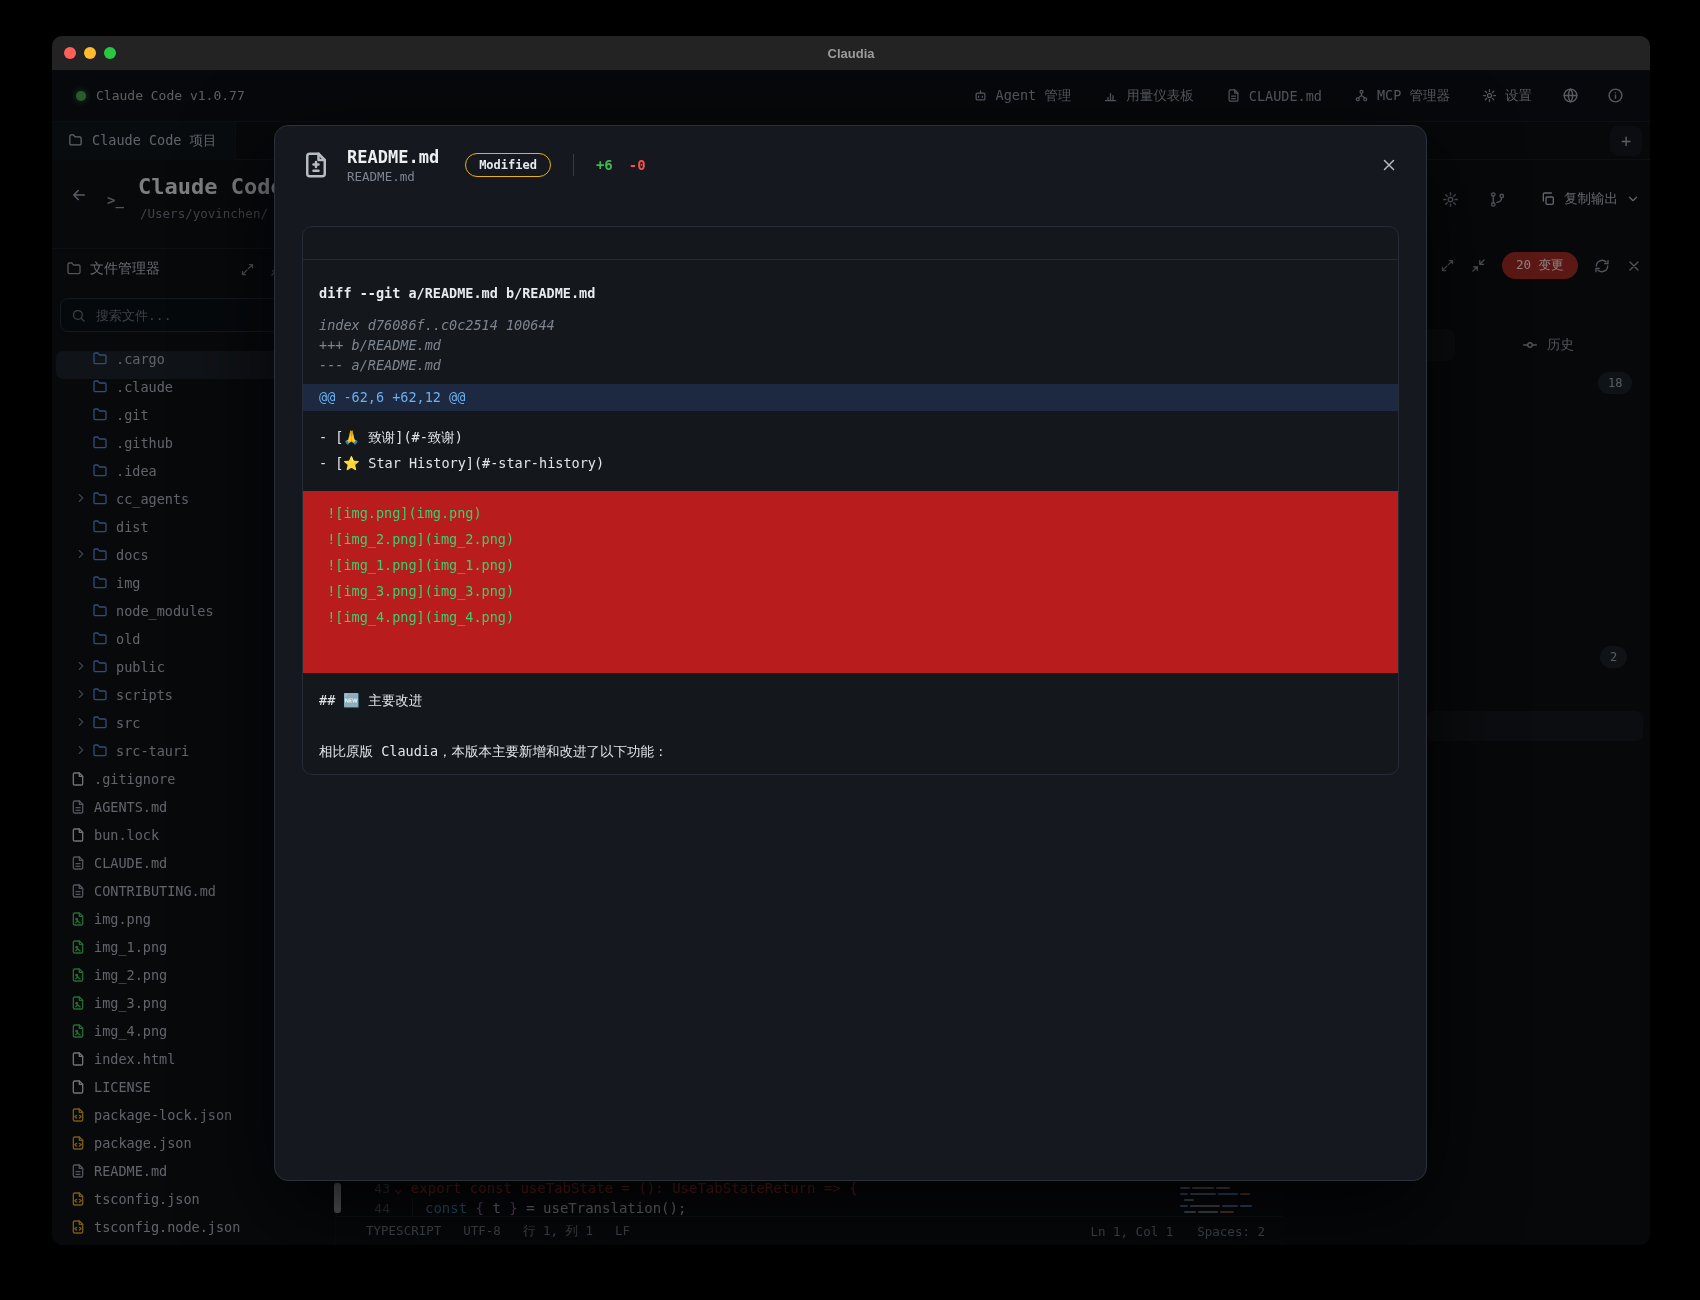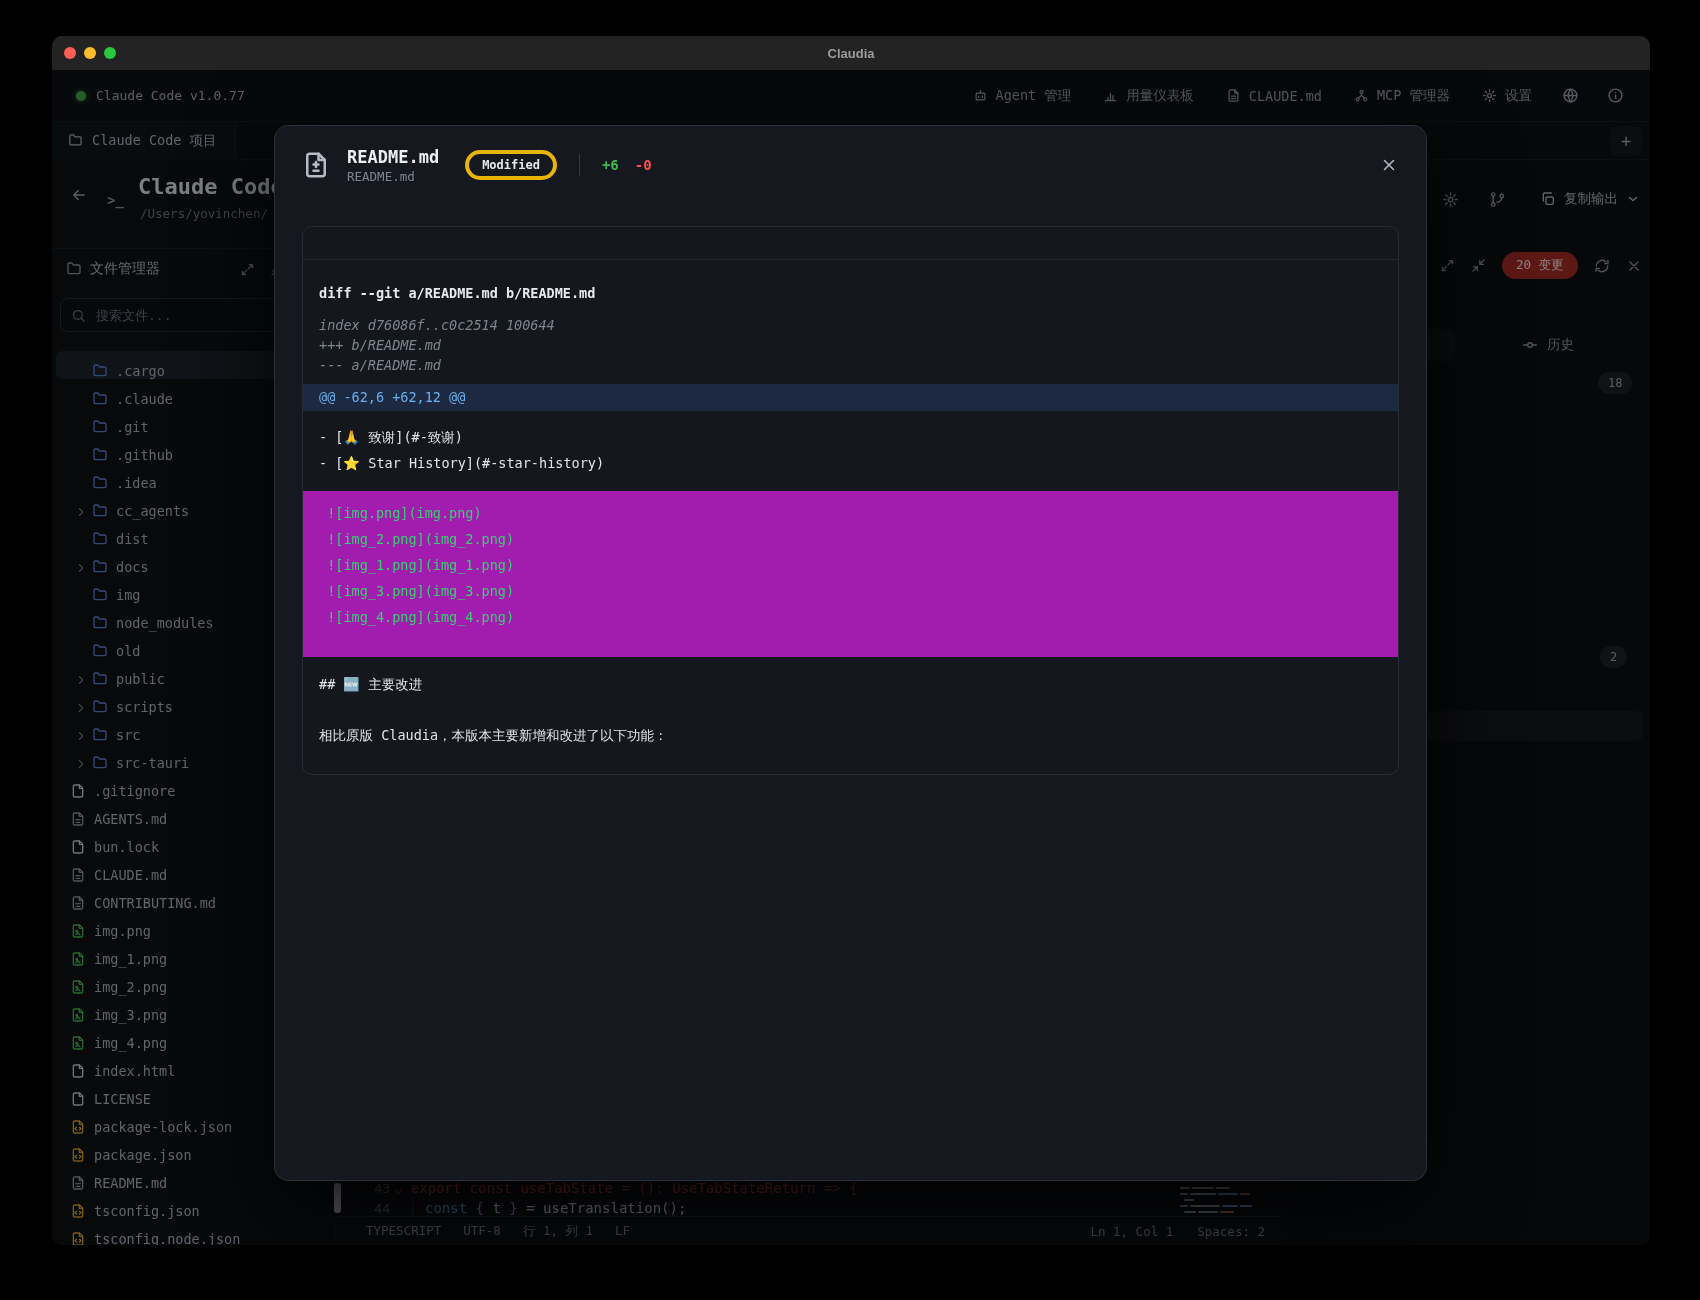--- a/index.html
+++ b/index.html
@@ -47,21 +47,21 @@
   .fm-row{position:absolute;left:0;top:94px;right:0;height:30px;display:flex;align-items:center;}
   .fm-title{color:#aeb4bd;font-size:14px;margin-left:8px;}
   .fm-icons{margin-left:auto;display:flex;gap:15px;margin-right:20px;color:#8b919b;}
   .fm-icons .ic{cursor:pointer;}
   .search{position:absolute;left:8px;top:138px;width:244px;height:34px;border:1px solid #262d36;
           border-radius:8px;background:#0c1015;display:flex;align-items:center;padding:0 10px;gap:8px;}
   .search input{background:transparent;border:none;outline:none;color:#aeb4bd;font-size:13px;width:100%;
                 font-family:inherit;}
   .search input::placeholder{color:#697079;}
   .tree{position:absolute;left:0;top:191px;right:0;bottom:0;}
-  .trow{display:flex;align-items:flex-end;height:28px;padding-left:14px;color:#a6adb6;font-size:13.5px;
+  .trow{display:flex;align-items:flex-start;height:28px;padding-left:14px;color:#a6adb6;font-size:13.5px;
         cursor:pointer;margin:0 4px;border-radius:7px;white-space:nowrap;}
   .trow.sel{background:#1d2228;}
   .chev{width:22px;display:inline-flex;color:#6b7280;}
   .tlabel{margin-left:8px;}
   .c-folder{color:#5585d2;} .c-file{color:#c0c6cd;} .c-doc{color:#8b929c;}
   .c-img{color:#3fb950;} .c-json{color:#d29922;}
   
   .editor{position:absolute;left:284px;top:0;width:947px;bottom:0;background:#0e1116;}
   .codeline{position:absolute;left:0;right:0;height:20px;display:flex;align-items:center;font-size:14px;}
   .lnum{width:54px;text-align:right;color:#5a6270;font-size:13px;flex:none;}
@@ -88,37 +88,37 @@
   
   .overlay{position:absolute;left:0;top:34px;right:0;bottom:0;background:rgba(0,0,0,.42);z-index:5;}
   .modal{position:absolute;left:222px;top:89px;width:1153px;height:1056px;background:#15191f;
          border:1px solid #2b313a;border-radius:14px;z-index:10;box-shadow:0 30px 90px rgba(0,0,0,.85);}
   .m-head{position:absolute;left:0;top:0;right:0;height:78px;display:flex;align-items:center;
           padding:0 26px;gap:16px;}
   .m-ficon{color:#b6bcc4;flex:none;}
   .m-titles{display:flex;flex-direction:column;gap:2px;}
   .m-title{color:#eceef1;font-size:17px;font-weight:bold;}
   .m-sub{color:#7d8590;font-size:12.5px;}
-  .m-badge{border:4px solid #eab308;color:#e6e9ec;font-size:12px;font-weight:bold;border-radius:999px;
+  .m-badge{border:1px solid #eab308;color:#e6e9ec;font-size:12px;font-weight:bold;border-radius:999px;
            padding:4px 13px;margin-left:10px;}
   .m-sep{width:1px;height:22px;background:#333a44;margin:0 6px;}
   .m-adds{color:#3fb950;font-size:14px;font-weight:bold;}
   .m-dels{color:#f85149;font-size:14px;font-weight:bold;}
   .m-close{position:absolute;right:24px;top:26px;color:#b4bac2;cursor:pointer;padding:4px;}
   .panel{position:absolute;left:27px;top:100px;width:1097px;height:549px;background:#14181d;
          border:1px solid #262c35;border-radius:10px;overflow:hidden;}
   .panel-head{height:33px;border-bottom:1px solid #242a32;}
   .diff-body{padding-top:25px;font-size:13.5px;}
   .l-file{padding:0 16px;color:#e8eaed;font-weight:bold;margin-bottom:14px;white-space:pre;}
   .l-meta{padding:0 16px;color:#7d8590;font-style:italic;line-height:20px;white-space:pre;}
   .l-hunk{margin-top:9px;background:#1c2940;color:#6cb0f0;padding:5px 16px;line-height:17px;white-space:pre;}
   .l-hunk + .l-ctx{margin-top:13px;}
   .l-ctx{padding:0 16px;color:#e2e5e9;line-height:26px;white-space:pre;}
   .l-blank{height:25px;}
-  .added-block{margin-top:15px;background:#a21caf;padding:9px 0 27px;}
+  .added-block{margin-top:15px;background:#b91c1c;padding:9px 0 43px;}
   .added-block + .l-ctx{margin-top:14px;}
   .l-add{padding:0 16px;color:#38d070;line-height:26px;white-space:pre;}
 </style>
 </head>
 <body>
 
 <div class="stage">
   <div class="window">
 
     <div class="titlebar">

